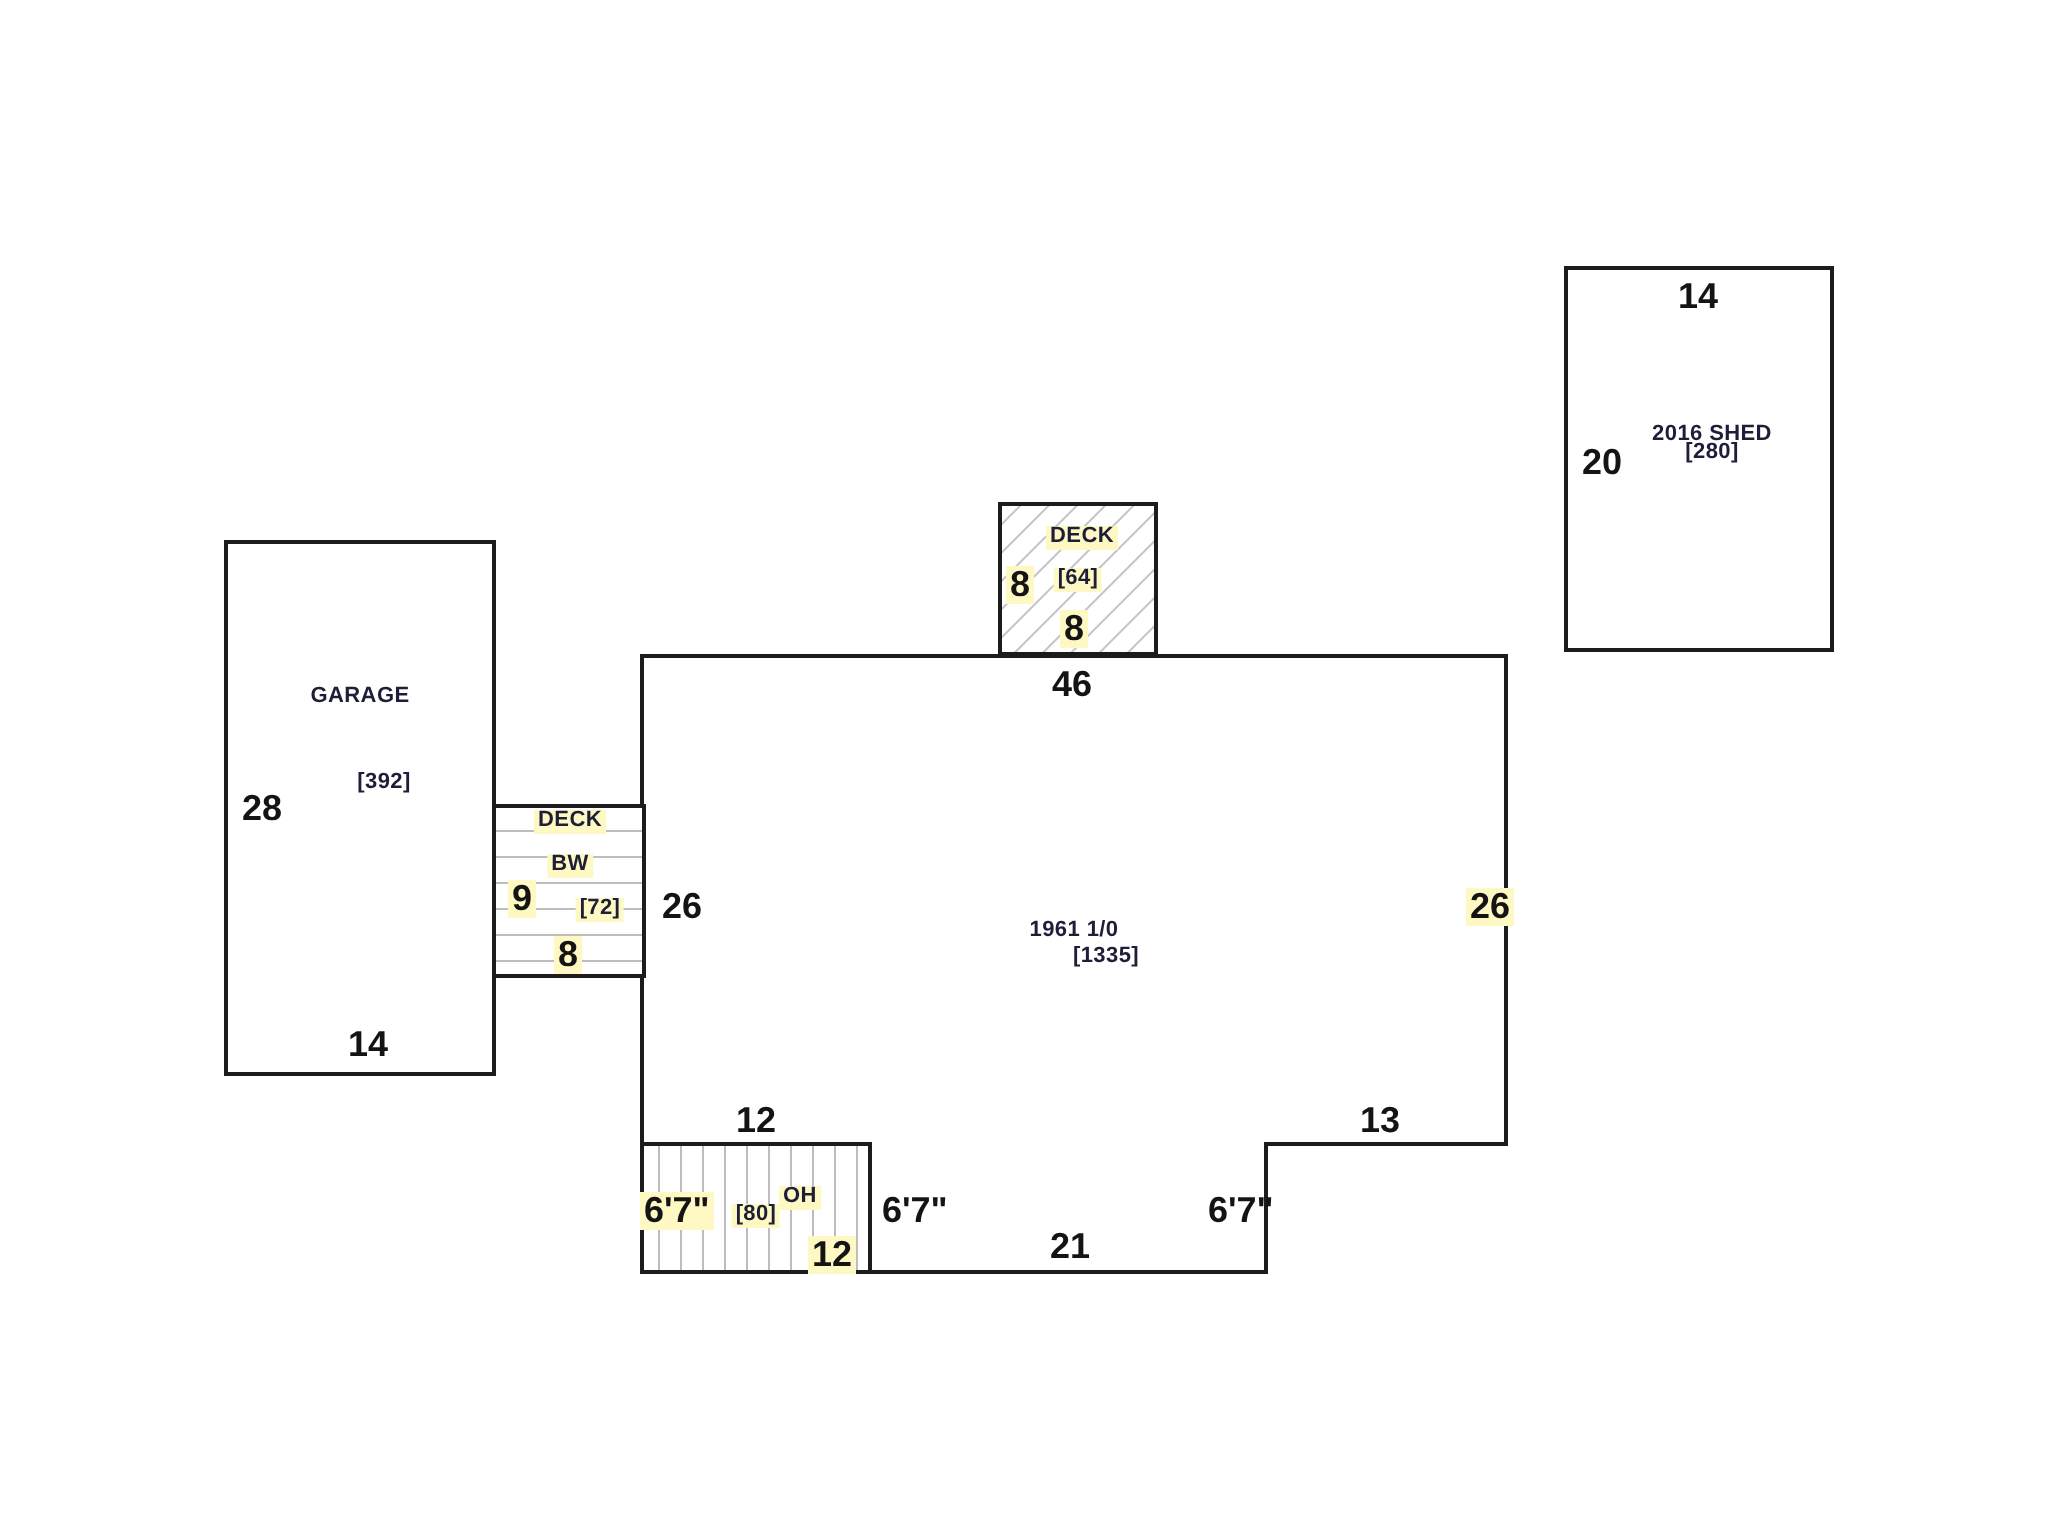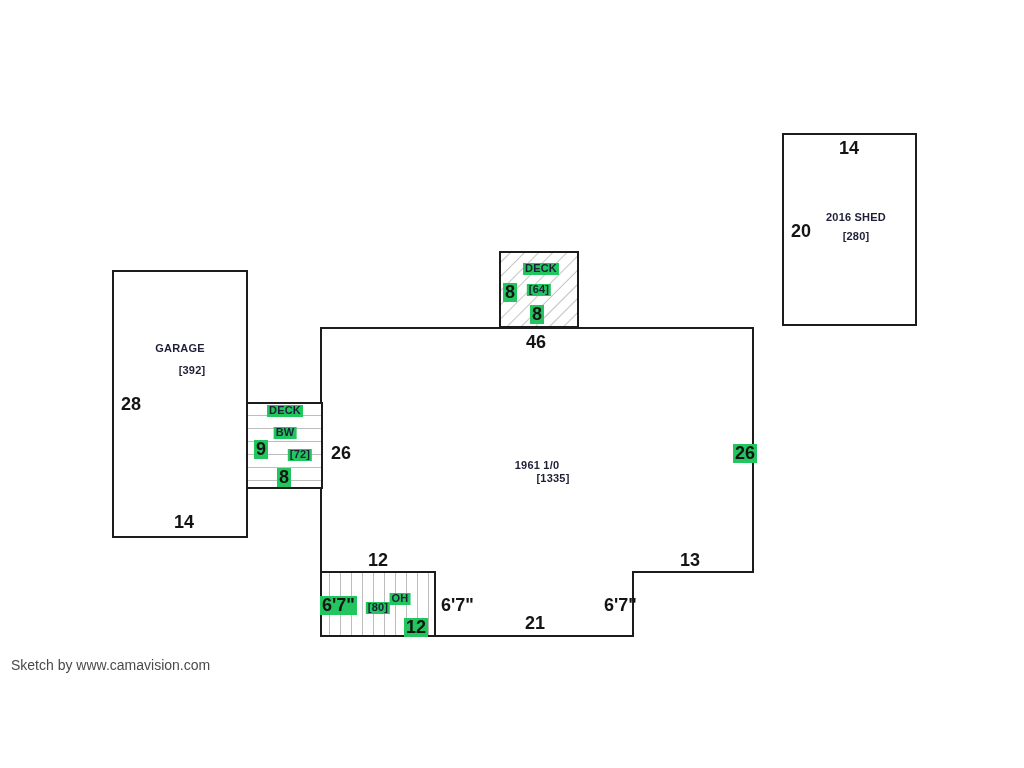--- a/index.html
+++ b/index.html
@@ -16,21 +16,21 @@
   .lbl {
     position: absolute;
     font-family: "Liberation Sans", sans-serif;
     font-weight: bold;
     white-space: nowrap;
     line-height: 1.05;
   }
   .name { font-size: 11px; color: #1e1e38; letter-spacing: 0.2px; }
   .dim  { font-size: 18px; color: #141414; }
   .cx   { transform: translateX(-50%); }
-  .bg   { background: #22c55e; padding: 0 2px; }
+  .bg   { background: #fef9c3; padding: 0 2px; }
   .footer-credit {
     position: absolute;
     left: 11px;
     top: 657px;
     font-family: "Liberation Sans", sans-serif;
     font-size: 14px;
     font-weight: normal;
     color: #4a4a4a;
   }
 </style>
@@ -67,21 +67,21 @@
     <rect x="500" y="252" width="78" height="75" fill="url(#hatchD)" stroke="#1c1c1c" stroke-width="2"></rect>
 
     <rect x="113" y="271" width="134" height="266" fill="#ffffff" stroke="#1c1c1c" stroke-width="2"></rect>
 
     <rect x="783" y="134" width="133" height="191" fill="#ffffff" stroke="#1c1c1c" stroke-width="2"></rect>
   </svg>
 
   <div class="labels">
 
     <div class="lbl name cx" style="left:180px; top:343px;">GARAGE</div>
-    <div class="lbl name cx" style="left:180px; top:365px;padding-left:24px;">[392]</div>
+    <div class="lbl name cx" style="left:180px; top:386px;padding-left:24px;">[392]</div>
     <div class="lbl dim" style="left:121px; top:395px;">28</div>
     <div class="lbl dim cx" style="left:184px; top:513px;">14</div>
 
     <div class="lbl name cx bg" style="left:285px; top:405px;">DECK</div>
     <div class="lbl name cx bg" style="left:285px; top:427px;">BW</div>
     <div class="lbl name cx bg" style="left:300px; top:449px;">[72]</div>
     <div class="lbl dim bg" style="left:254px; top:440px;">9</div>
     <div class="lbl dim cx bg" style="left:284px; top:468px;">8</div>
 
     <div class="lbl name cx" style="left:537px; top:460px;">1961 1/0</div>
@@ -100,19 +100,18 @@
     <div class="lbl dim bg" style="left:320px; top:596px;">6'7"</div>
     <div class="lbl dim bg" style="left:404px; top:618px;">12</div>
 
     <div class="lbl name cx bg" style="left:541px; top:263px;">DECK</div>
     <div class="lbl name cx bg" style="left:539px; top:284px;">[64]</div>
     <div class="lbl dim bg" style="left:503px; top:283px;">8</div>
     <div class="lbl dim cx bg" style="left:537px; top:305px;">8</div>
 
     <div class="lbl dim cx" style="left:849px; top:139px;">14</div>
     <div class="lbl name cx" style="left:856px; top:212px;">2016 SHED</div>
-    <div class="lbl name cx" style="left:856px; top:231px;">[280]</div>
+    <div class="lbl name cx" style="left:856px; top:221px;">[280]</div>
     <div class="lbl dim" style="left:791px; top:222px;">20</div>
 
   </div>
 
-  <div class="footer-credit">Sketch by www.camavision.com</div>
 </div>
 
 </body></html>

